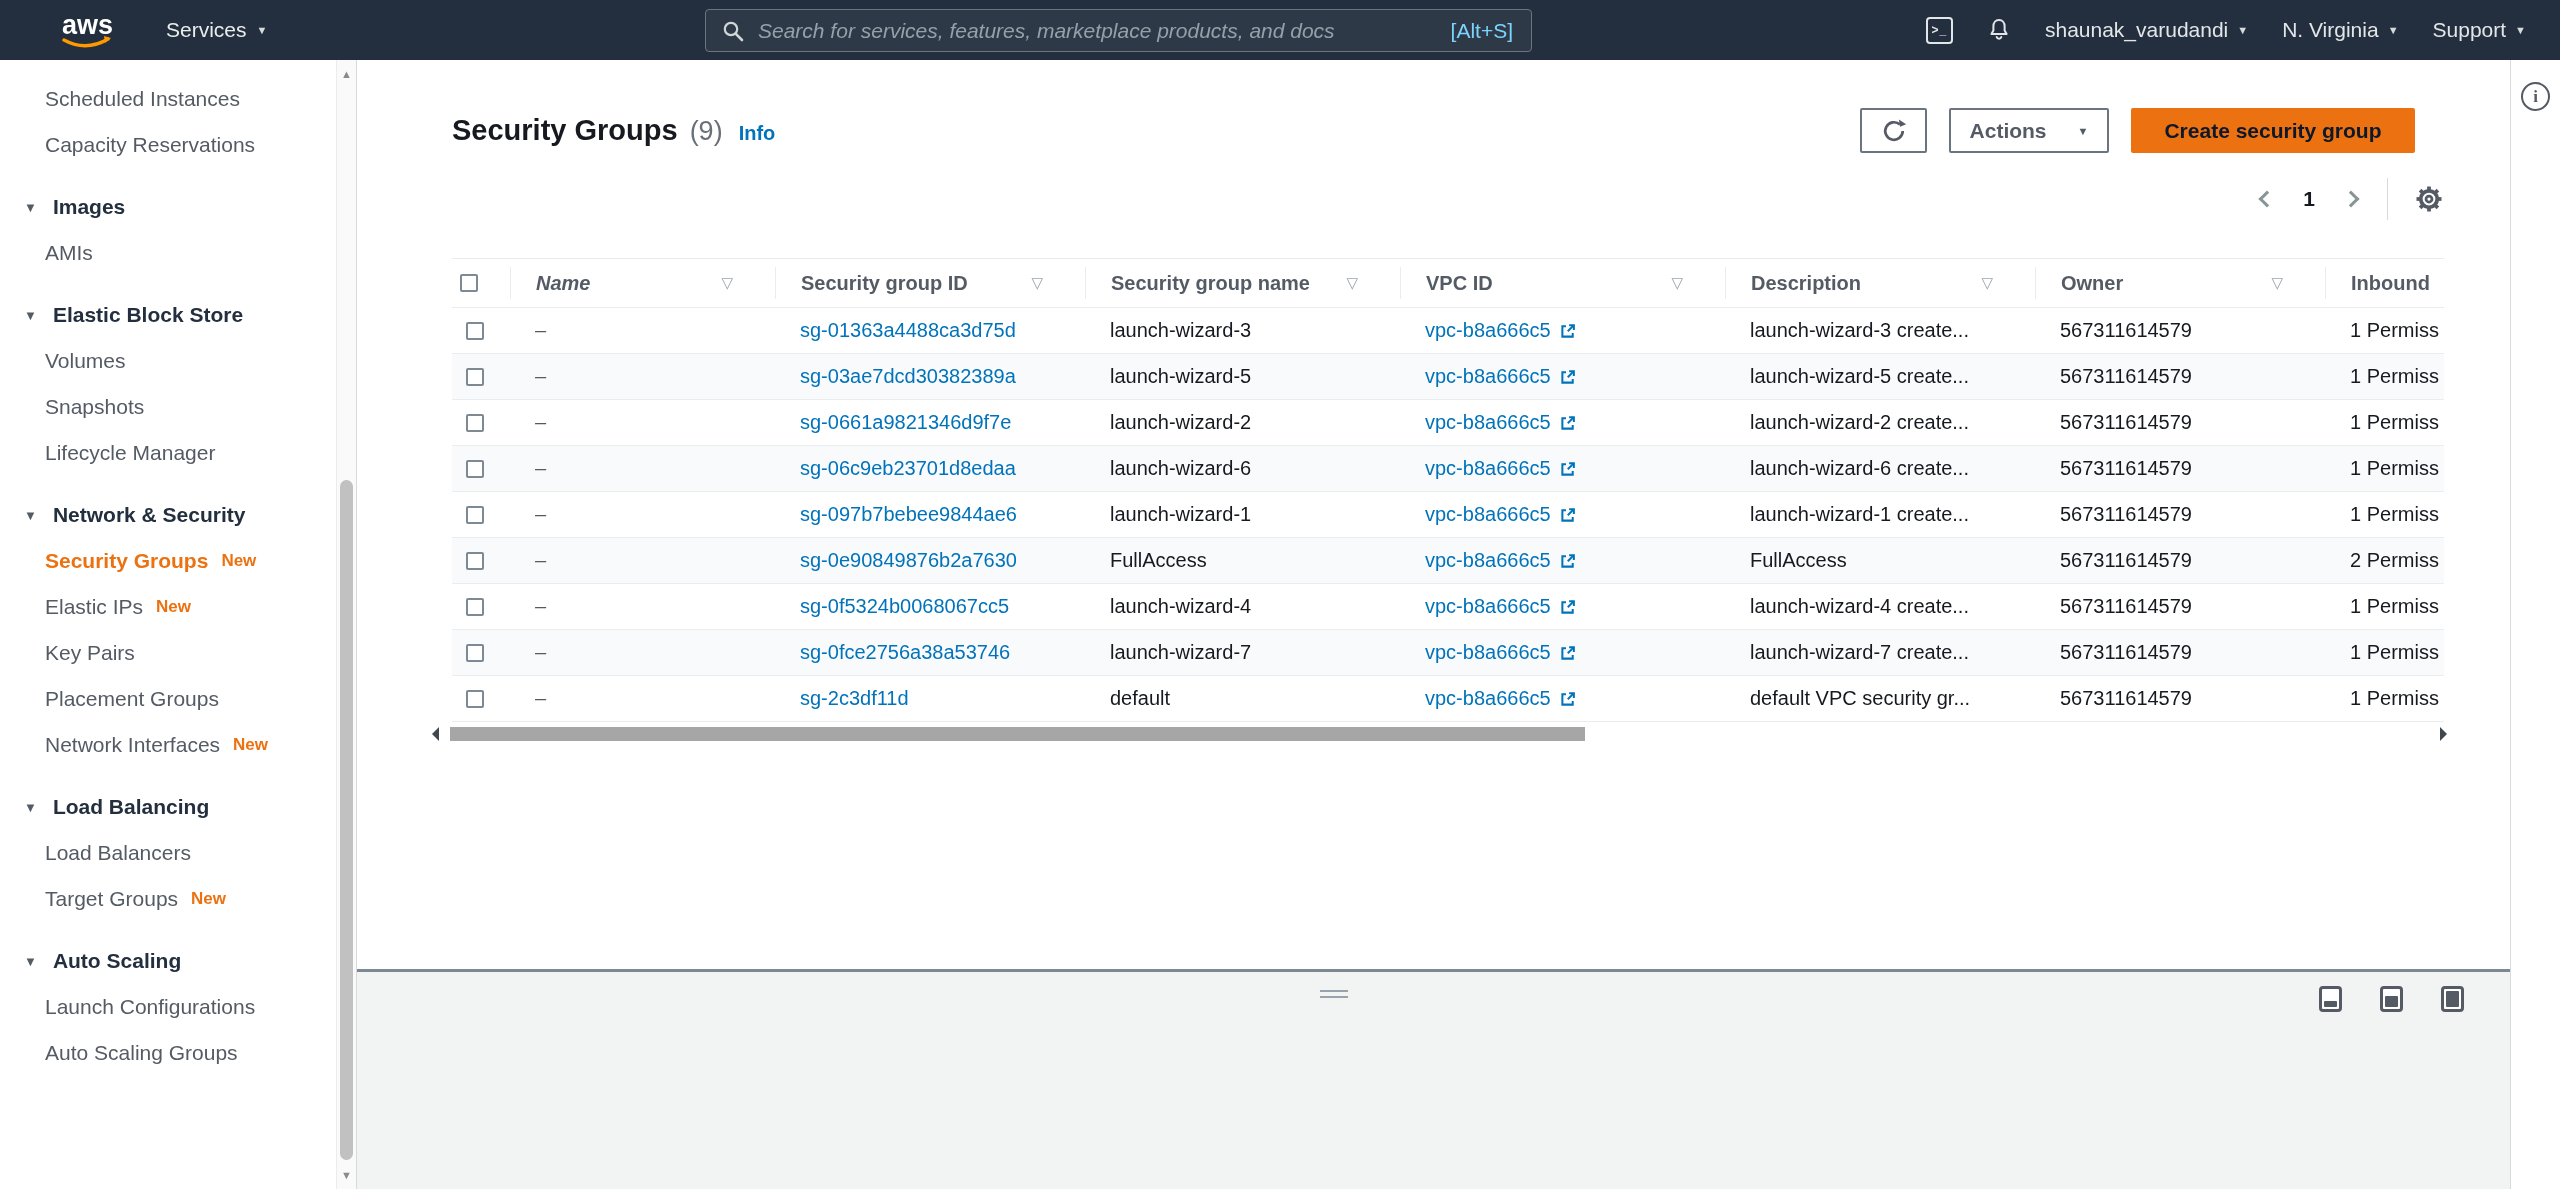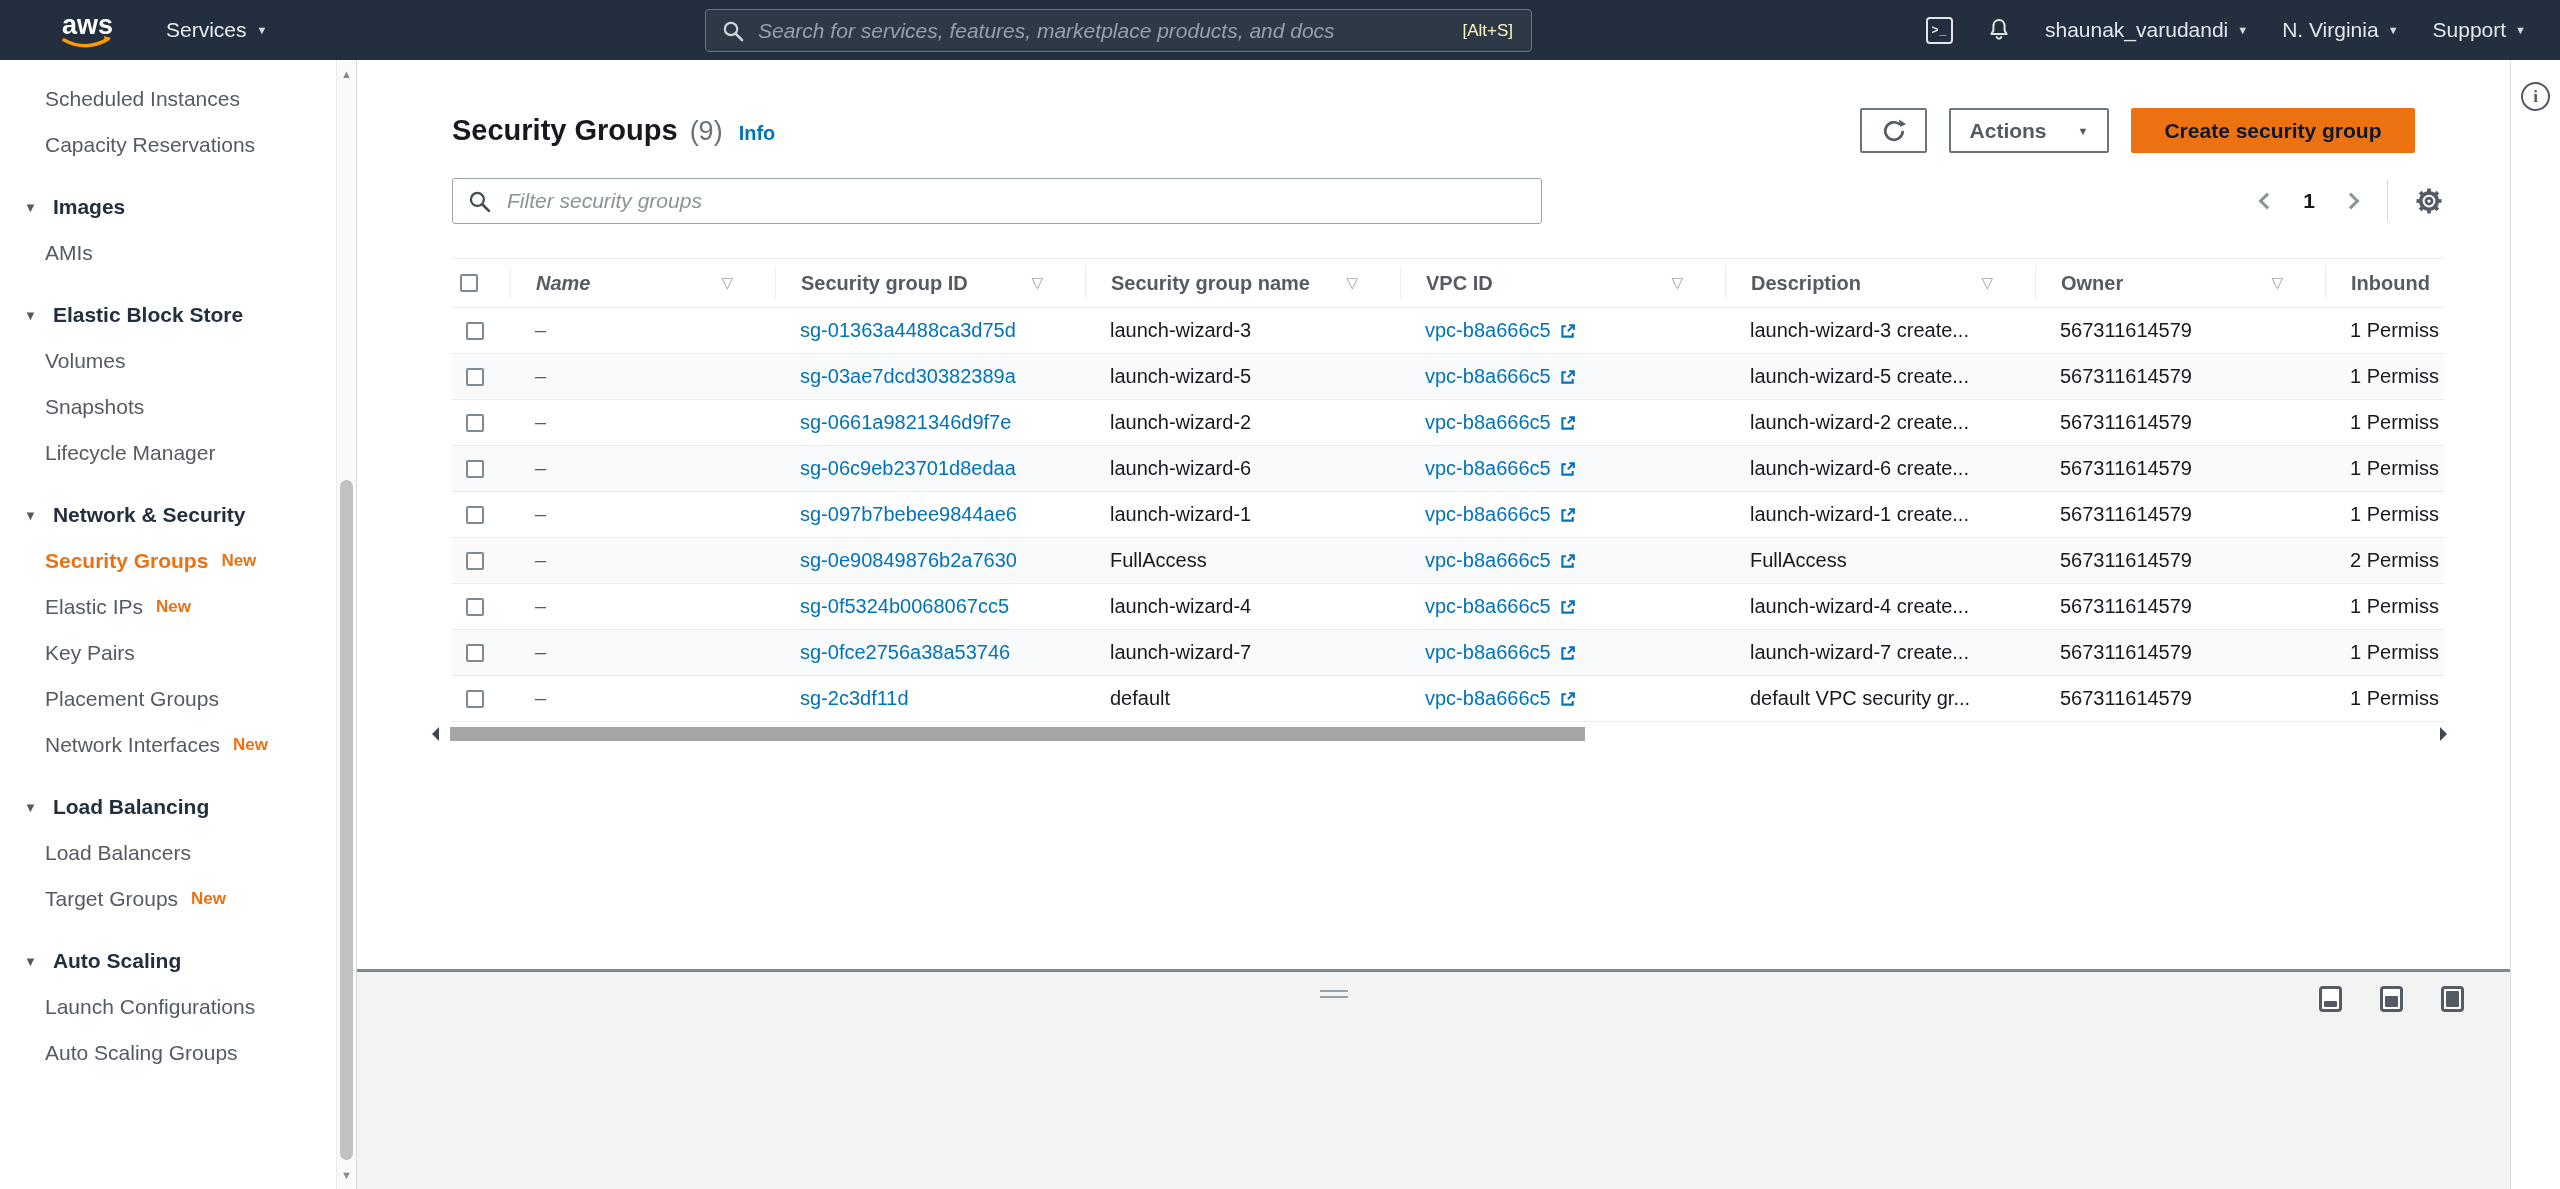--- a/index.html
+++ b/index.html
@@ -32,21 +32,21 @@
     position:absolute;left:705px;top:9px;width:827px;height:43px;
     border:1px solid #6b7580;border-radius:4px;background:rgba(255,255,255,0.05);
     display:flex;align-items:center;
   }
   .top-search svg{margin-left:16px;flex:none;}
   .top-search input{
     flex:1;background:transparent;border:none;outline:none;color:#eaeded;
     font-size:21px;margin-left:12px;font-family:inherit;
   }
   .top-search input::placeholder{color:#95a0aa;font-style:italic;}
-  .shortcut{color:#fef9c3;font-size:17px;margin-right:18px;}
+  .shortcut{color:#7dd3fc;font-size:21px;margin-right:18px;}
   .top-right{margin-left:auto;display:flex;align-items:center;gap:34px;padding-right:34px;color:#e3e6e8;font-size:21px;}
   .top-icon-btn{display:flex;align-items:center;cursor:pointer;}
   .cloudshell{width:27px;height:27px;border:2px solid #e3e6e8;border-radius:4px;color:#e3e6e8;
     font-size:12px;font-weight:bold;display:flex;align-items:center;justify-content:center;letter-spacing:1px;}
   .top-menu{display:flex;align-items:center;gap:9px;cursor:pointer;white-space:nowrap;}
 
   
   .sidebar{
     position:absolute;left:0;top:60px;width:357px;height:1129px;background:#fff;
     border-right:1px solid #d5dbdb;overflow:hidden;
@@ -347,27 +347,20 @@
         <span>Actions</span>
         <span class="caret" style="color:#545b64">▼</span>
       </button>
       <button class="btn btn-primary">
         <span>Create security group</span>
       </button>
     </div>
   </div>
 
   <div class="toolbar">
-    <div class="filter-box">
-      <svg width="23" height="23" viewBox="0 0 22 22">
-        <circle cx="9" cy="9" r="6.2" fill="none" stroke="#424c53" stroke-width="2.2"></circle>
-        <line x1="13.6" y1="13.6" x2="20" y2="20" stroke="#424c53" stroke-width="2.6" stroke-linecap="round"></line>
-      </svg>
-      <input type="text" placeholder="Filter security groups" style="">
-    </div>
     <div class="pagination">
       <span class="chev chev-left"></span>
       <span class="page-num">1</span>
       <span class="chev chev-right"></span>
       <span class="tool-divider"></span>
       <span class="gear">
         <svg width="30" height="30" viewBox="0 0 24 24">
           <g stroke="#545b64" stroke-width="3" stroke-linecap="butt">
             <line x1="18.5" y1="12" x2="22" y2="12"></line>
               <line x1="5.5" y1="12" x2="2" y2="12"></line>

